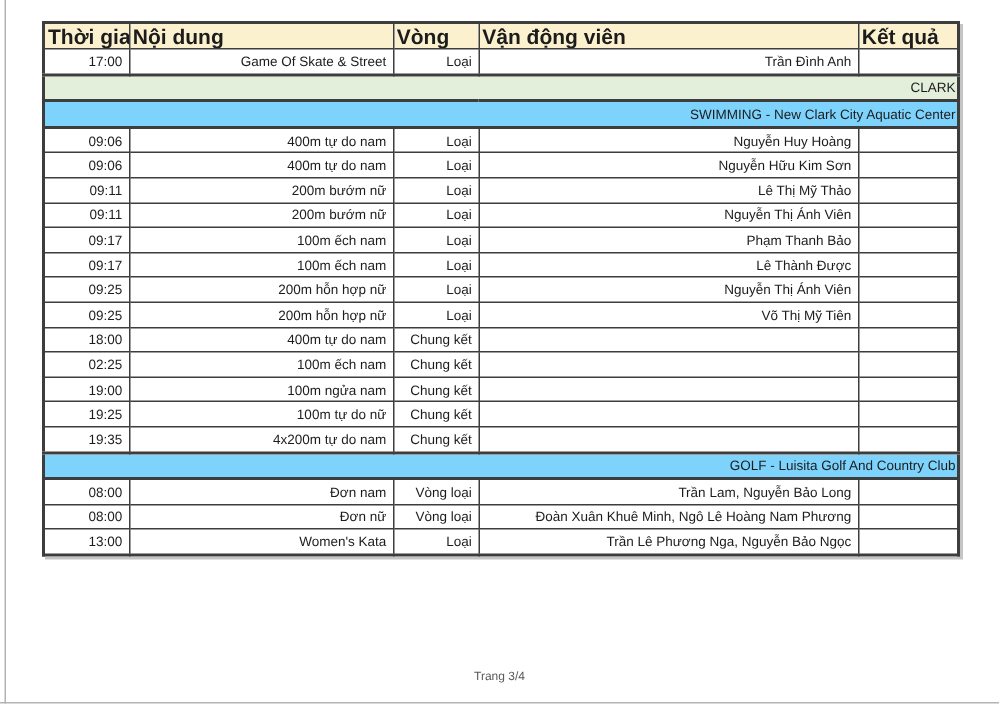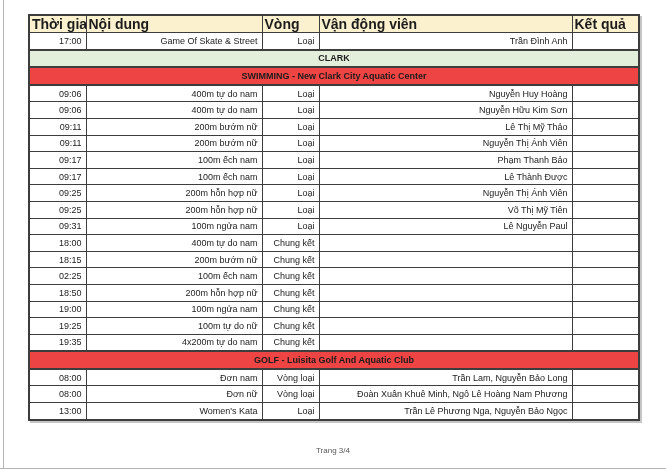--- a/index.html
+++ b/index.html
@@ -53,28 +53,28 @@
     color: var(--text, #1c1c1c);
     height: 15.6px;
     padding: 0 4px;
     vertical-align: middle;
     white-space: nowrap;
     overflow: hidden;
   }
   td.c-time, td.c-round { text-align: right; padding: 0 1px; }
   td.c-event, td.c-athletes { text-align: right; }
   tr.section td {
-    font-weight: bold;
+    font-weight: normal;
     border-top: 2px solid var(--border, #3d3d3d);
     border-bottom: 2px solid var(--border, #3d3d3d);
-    text-align: center;
+    text-align: right;
     padding: 0 1px;
   }
   tr.section.green td { background: var(--section-green-bg, #e3efda); }
-  tr.section.white td { background: #ef4444; }
+  tr.section.white td { background: #7dd3fc; }
   .footer {
     position: absolute;
     left: 28px; top: 446px;
     width: 610px;
     text-align: center;
     font-size: 8px;
     color: var(--footer-text, #595959);
   }
 </style>
 </head>
@@ -165,55 +165,34 @@
           <td class="c-result"></td>
         </tr>
         <tr>
           <td class="c-time">09:25</td>
           <td class="c-event">200m hỗn hợp nữ</td>
           <td class="c-round">Loại</td>
           <td class="c-athletes">Võ Thị Mỹ Tiên</td>
           <td class="c-result"></td>
         </tr>
         <tr>
-          <td class="c-time">09:31</td>
-          <td class="c-event">100m ngửa nam</td>
-          <td class="c-round">Loại</td>
-          <td class="c-athletes">Lê Nguyễn Paul</td>
-          <td class="c-result"></td>
-        </tr>
-        <tr>
           <td class="c-time">18:00</td>
           <td class="c-event">400m tự do nam</td>
           <td class="c-round">Chung kết</td>
           <td class="c-athletes"></td>
           <td class="c-result"></td>
         </tr>
         <tr>
-          <td class="c-time">18:15</td>
-          <td class="c-event">200m bướm nữ</td>
-          <td class="c-round">Chung kết</td>
-          <td class="c-athletes"></td>
-          <td class="c-result"></td>
-        </tr>
-        <tr>
           <td class="c-time">02:25</td>
           <td class="c-event">100m ếch nam</td>
           <td class="c-round">Chung kết</td>
           <td class="c-athletes"></td>
           <td class="c-result"></td>
         </tr>
         <tr>
-          <td class="c-time">18:50</td>
-          <td class="c-event">200m hỗn hợp nữ</td>
-          <td class="c-round">Chung kết</td>
-          <td class="c-athletes"></td>
-          <td class="c-result"></td>
-        </tr>
-        <tr>
           <td class="c-time">19:00</td>
           <td class="c-event">100m ngửa nam</td>
           <td class="c-round">Chung kết</td>
           <td class="c-athletes"></td>
           <td class="c-result"></td>
         </tr>
         <tr>
           <td class="c-time">19:25</td>
           <td class="c-event">100m tự do nữ</td>
           <td class="c-round">Chung kết</td>
@@ -221,21 +200,21 @@
           <td class="c-result"></td>
         </tr>
         <tr>
           <td class="c-time">19:35</td>
           <td class="c-event">4x200m tự do nam</td>
           <td class="c-round">Chung kết</td>
           <td class="c-athletes"></td>
           <td class="c-result"></td>
         </tr>
         <tr class="section white">
-          <td colspan="5">GOLF - Luisita Golf And Aquatic Club</td>
+          <td colspan="5">GOLF - Luisita Golf And Country Club</td>
         </tr>
         <tr>
           <td class="c-time">08:00</td>
           <td class="c-event">Đơn nam</td>
           <td class="c-round">Vòng loại</td>
           <td class="c-athletes">Trần Lam, Nguyễn Bảo Long</td>
           <td class="c-result"></td>
         </tr>
         <tr>
           <td class="c-time">08:00</td>

